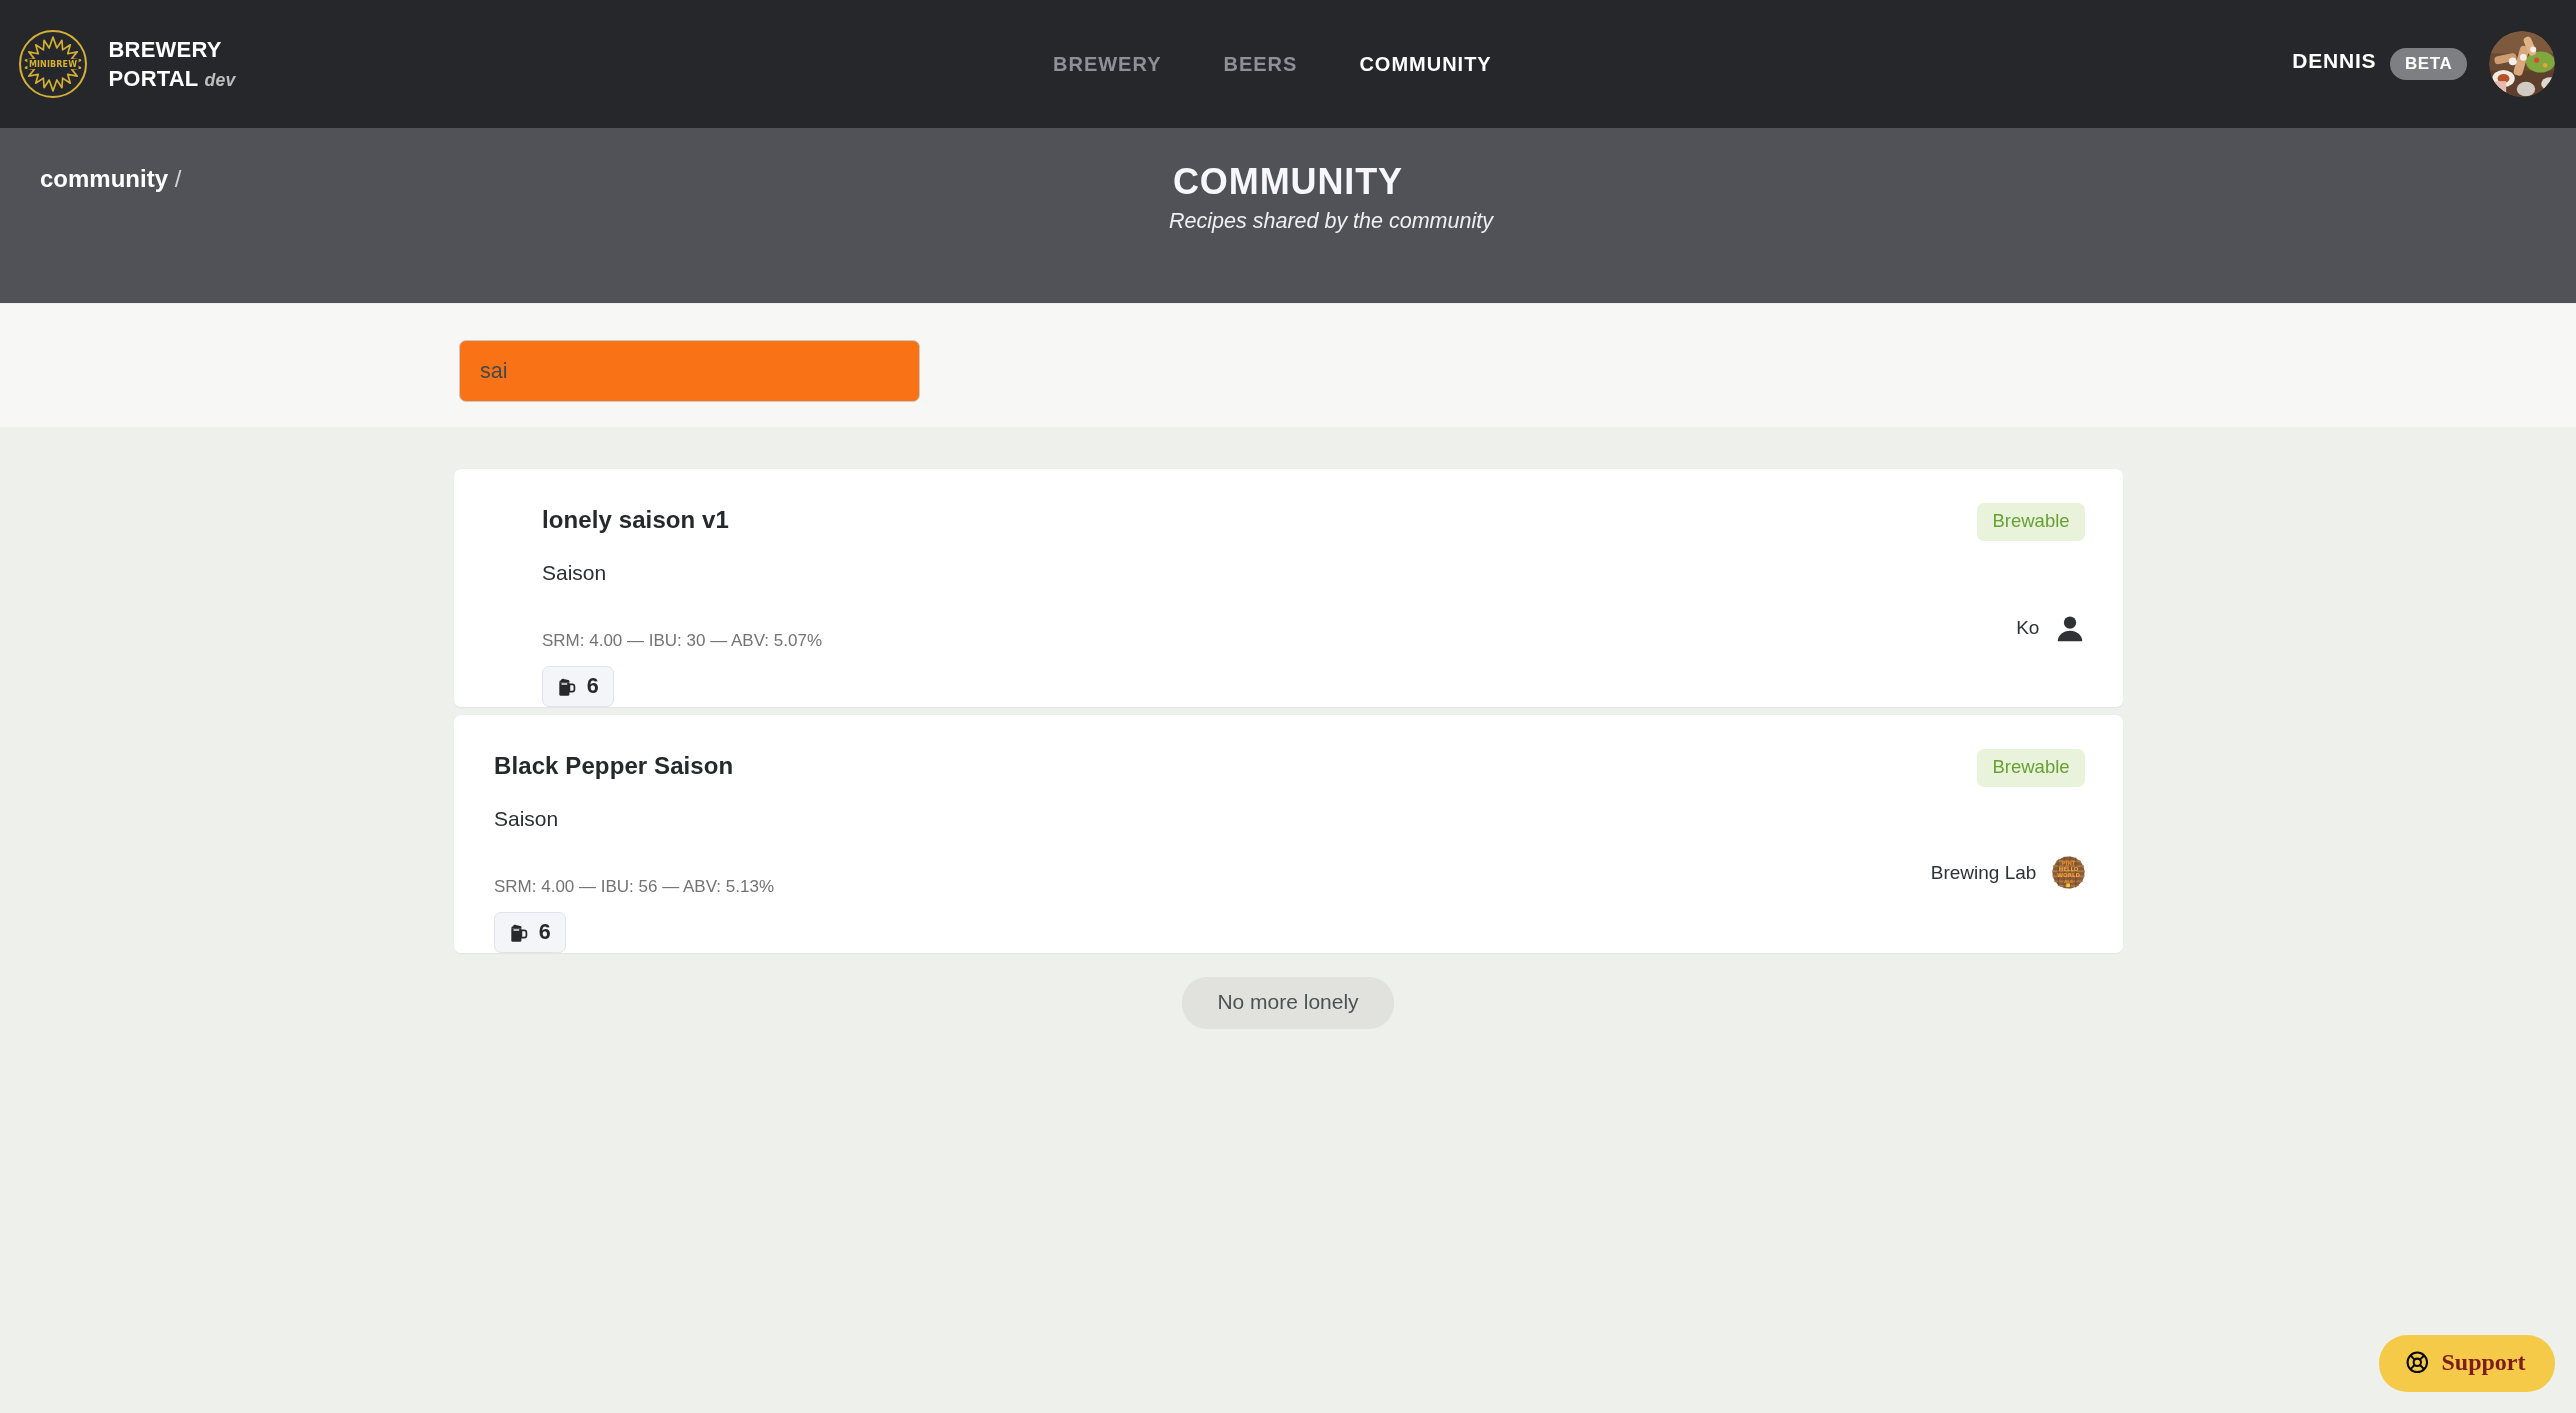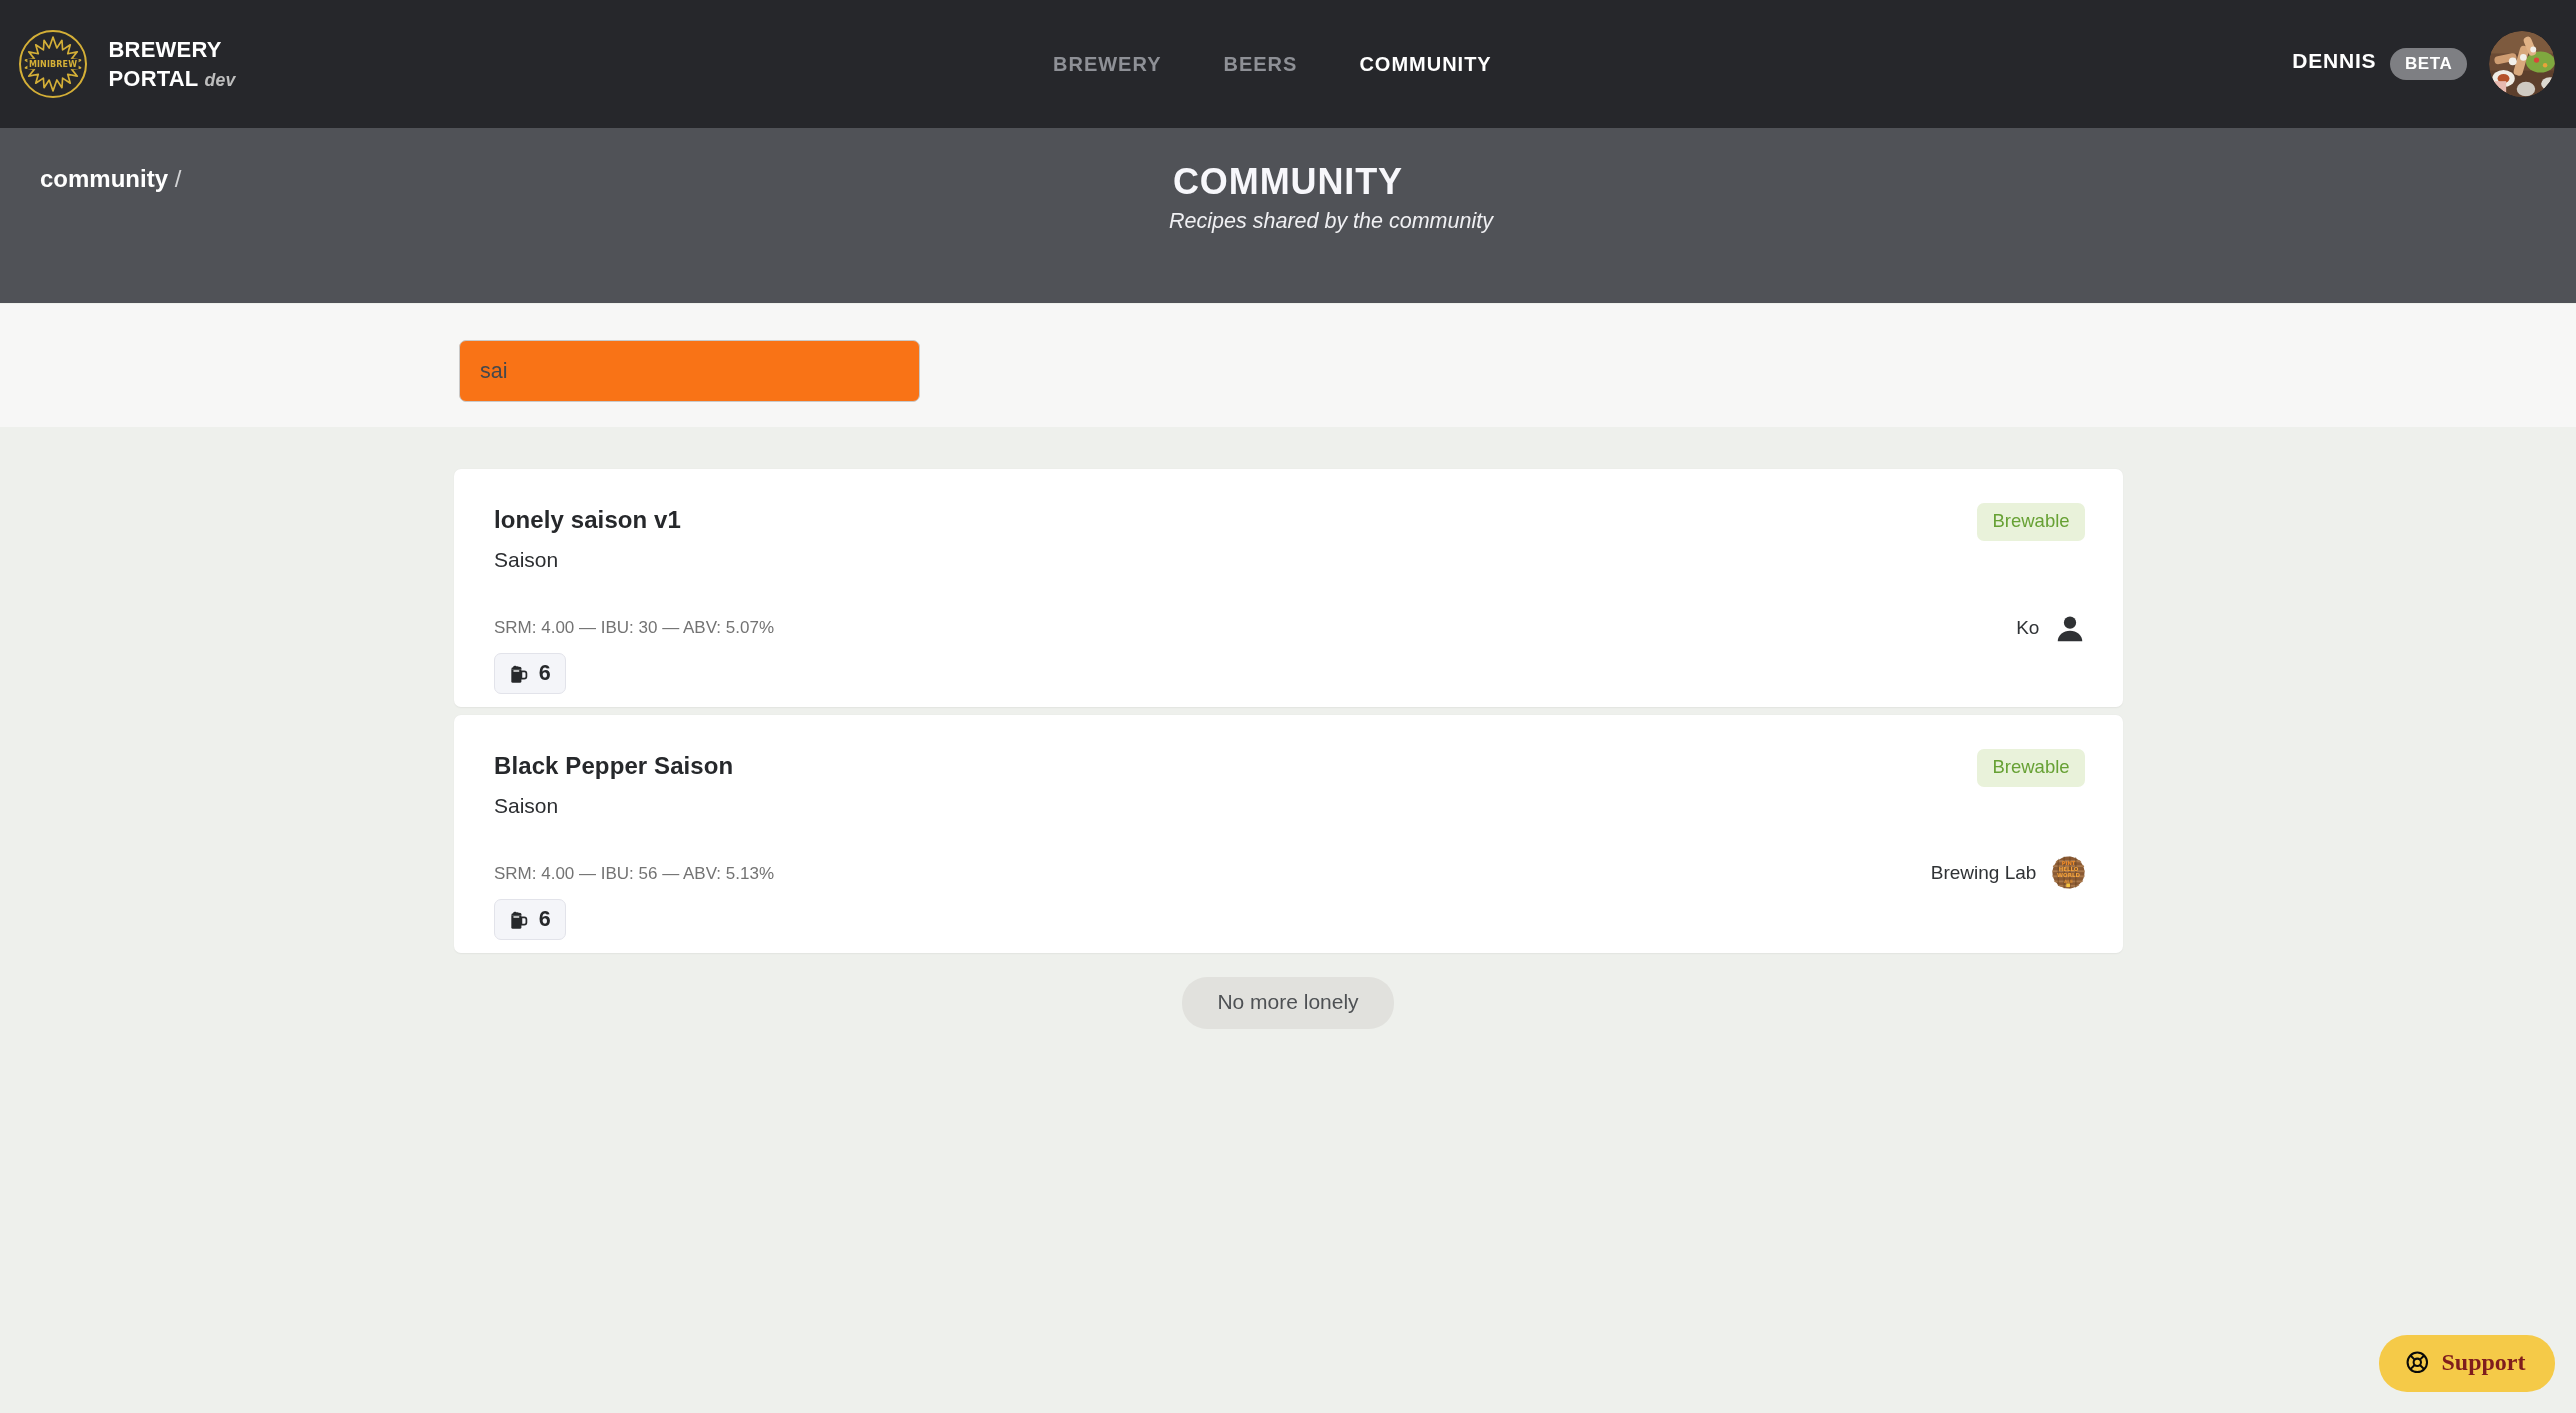--- a/index.html
+++ b/index.html
@@ -124,31 +124,31 @@
     background: #eef0ec;
   }
 
   .card {
     position: absolute; left: 454px;
     width: 1669px;
     background: #ffffff;
     border-radius: 7px;
     box-shadow: 0 0.8px 1.5px rgba(0,0,0,0.05);
   }
-  .card-1 { top: 42px; height: 238px; }
+  .card-1 { top: 42px; height: 238px; padding-left: 48px; }
   .card-2 { top: 288px; height: 238px; }
 
   .card-body { position: relative; height: 100%; padding: 37px 40px; }
 
   .recipe-name {
     font-size: 24px; font-weight: bold; color: #26282b;
     letter-spacing: 0.1px;
   }
   .recipe-style {
-    margin-top: 14px;
+    margin-top: 27px;
     font-size: 21px; color: #2c2e31;
   }
   .recipe-stats {
     margin-top: 46px;
     font-size: 17px; color: #737373;
   }
 
   .servings-chip {
     margin-top: 15.4px;
     display: inline-flex; align-items: center; gap: 8.5px;

